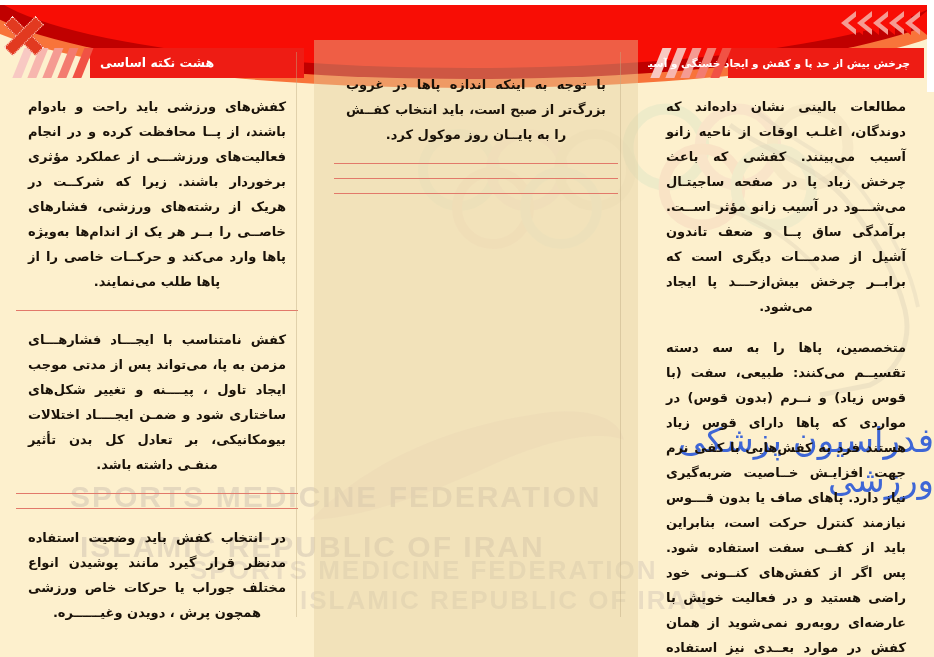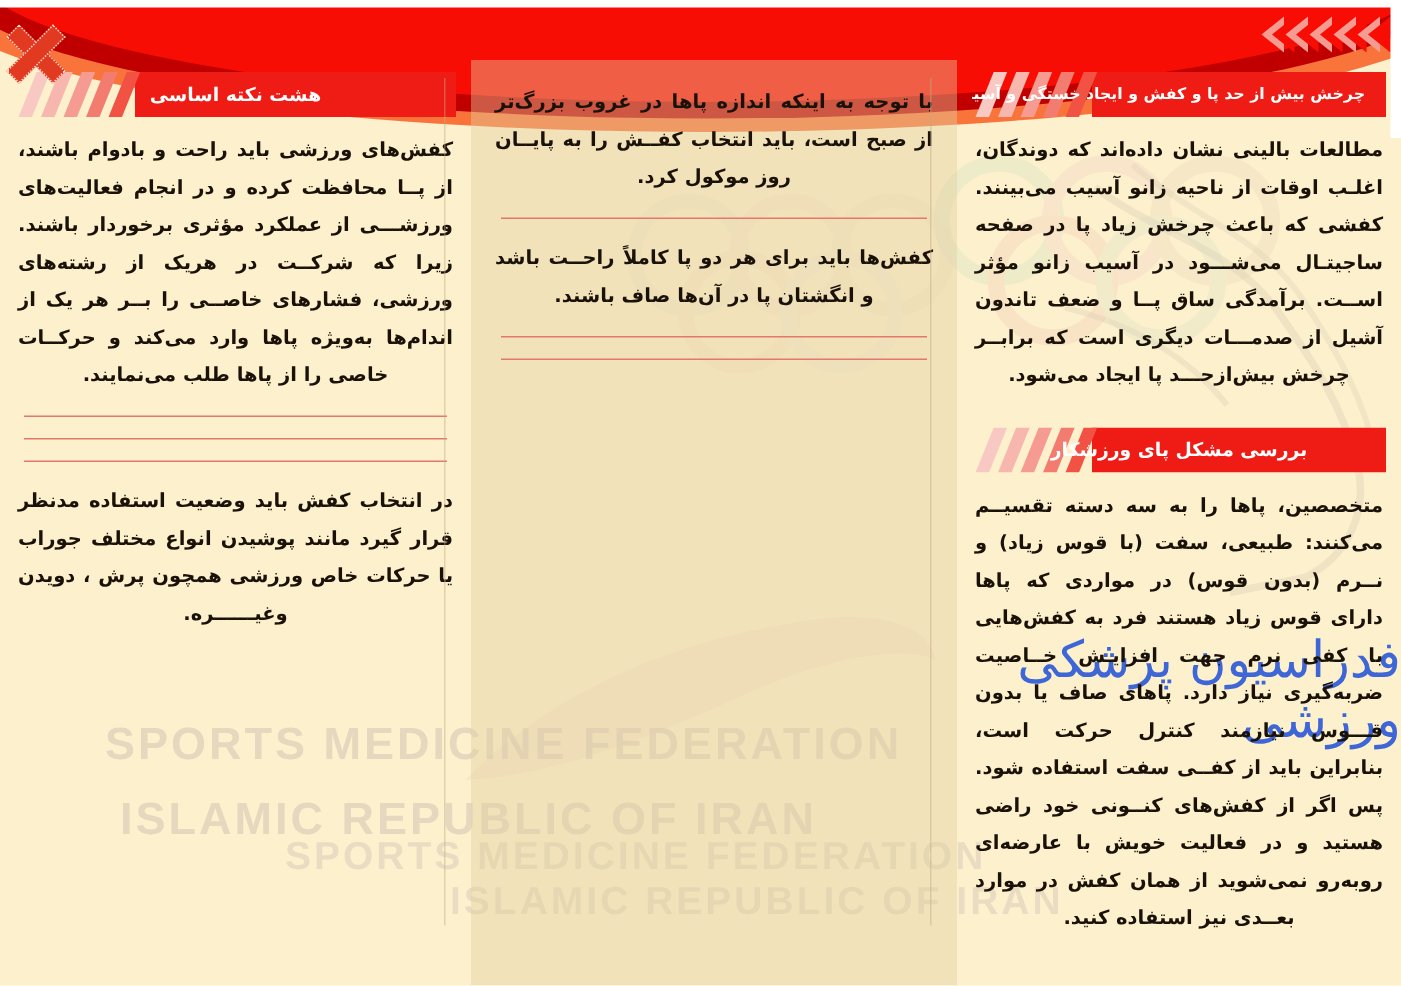--- a/index.html
+++ b/index.html
@@ -256,21 +256,21 @@
   .sec-head-title.center { text-align: center; padding-right: 0; }
 
   
   .para {
     color: #1a1208;
     font-size: 13px;
     font-weight: bold;
     line-height: 25px;
     text-align: justify;
     text-align-last: center;
-    margin: 0;
+    margin: 16px;
     padding: 0 2px;
     position: relative;
     z-index: 3;
   }
   .para.first-mid { padding-top: 16px; }
   .rule {
     height: 0;
     border-top: 1.5px solid #e2796a;
     margin: 14px 6px 14px 6px;
     position: relative;
@@ -357,55 +357,44 @@
             <i></i>
             <i></i>
             <i></i>
             <i></i>
         </div>
         <div class="sec-head-title center">هشت نکته اساسی</div>
       </div>
 
       <p class="para">کفش‌های ورزشی باید راحت و بادوام باشند، از پــا محافظت کرده و در انجام فعالیت‌های ورزشـــی از عملکرد مؤثری برخوردار باشند. زیرا که شرکــت در هریک از رشته‌های ورزشی، فشارهای خاصــی را بــر هر یک از اندام‌ها به‌ویژه پاها وارد می‌کند و حرکــات خاصی را از پاها طلب می‌نمایند.</p>
       <div class="rule"></div>
+      <p class="para">کفش نامتناسب با ایجـــاد فشارهـــای مزمن به پا، می‌تواند پس از مدتی موجب ایجاد تاول ، پیــــنه و تغییر شکل‌های ساختاری شود و ضمـن ایجــــاد اختلالات بیومکانیکی، بر تعادل کل بدن تأثیر منفـی داشته باشد.</p>
       <div class="rule"></div>
       <div class="rule"></div>
       <p class="para">در انتخاب کفش باید وضعیت استفاده مدنظر قرار گیرد مانند پوشیدن انواع مختلف جوراب یا حرکات خاص ورزشی همچون پرش ، دویدن وغیــــــره.</p>
     </div>
 
     <div class="col col-mid">
       <p class="para first-mid">با توجه به اینکه اندازه پاها در غروب بزرگ‌تر از صبح است، باید انتخاب کفــش را به پایــان روز موکول کرد.</p>
       <div class="rule"></div>
-      <p class="para">کفش‌ها باید برای هر دو پا کاملاً راحــت باشد و انگشتان پا در آن‌ها صاف باشند.</p>
       <div class="rule"></div>
       <div class="rule"></div>
     </div>
 
     <div class="col col-left">
       <div class="sec-head">
         <div class="sec-head-bar w-full"></div>
         <div class="sec-head-stripes">
           <i></i>
             <i></i>
             <i></i>
             <i></i>
             <i></i>
         </div>
         <div class="sec-head-title" style="font-size:10.5px;">چرخش بیش از حد پا و کفش و ایجاد خستگی و آسیب</div>
       </div>
       <p class="para">مطالعات بالینی نشان داده‌اند که دوندگان، اغلـب اوقات از ناحیه زانو آسیب می‌بینند. کفشی که باعث چرخش زیاد پا در صفحه ساجیتـال می‌شـــود در آسیب زانو مؤثر اســت. برآمدگی ساق پــا و ضعف تاندون آشیل از صدمـــات دیگری است که برابــر چرخش بیش‌ازحـــد پا ایجاد می‌شود.</p>
 
-      <div class="sec-head" style="margin-top:22px;">
-        <div class="sec-head-bar w-full"></div>
-        <div class="sec-head-stripes">
-          <i></i>
-            <i></i>
-            <i></i>
-            <i></i>
-            <i></i>
-        </div>
-        <div class="sec-head-title center">بررسی مشکل پای ورزشکار</div>
-      </div>
       <p class="para">متخصصین، پاها را به سه دسته  تقسیــم می‌کنند: طبیعی، سفت (با قوس زیاد) و نــرم (بدون قوس) در مواردی که پاها دارای قوس زیاد هستند فرد به کفش‌هایی با کفی نرم جهت افزایـش خــاصیت ضربه‌گیری نیاز دارد. پاهای صاف یا بدون قـــوس نیازمند کنترل حرکت است، بنابراین باید از کفــی سفت استفاده شود. پس اگر از کفش‌های کنــونی خود راضی هستید و در فعالیت خویش با عارضه‌ای روبه‌رو نمی‌شوید از همان کفش در موارد بعــدی نیز استفاده کنید.</p>
     </div>
 
   </div>
 </div>
 
 </body></html>

